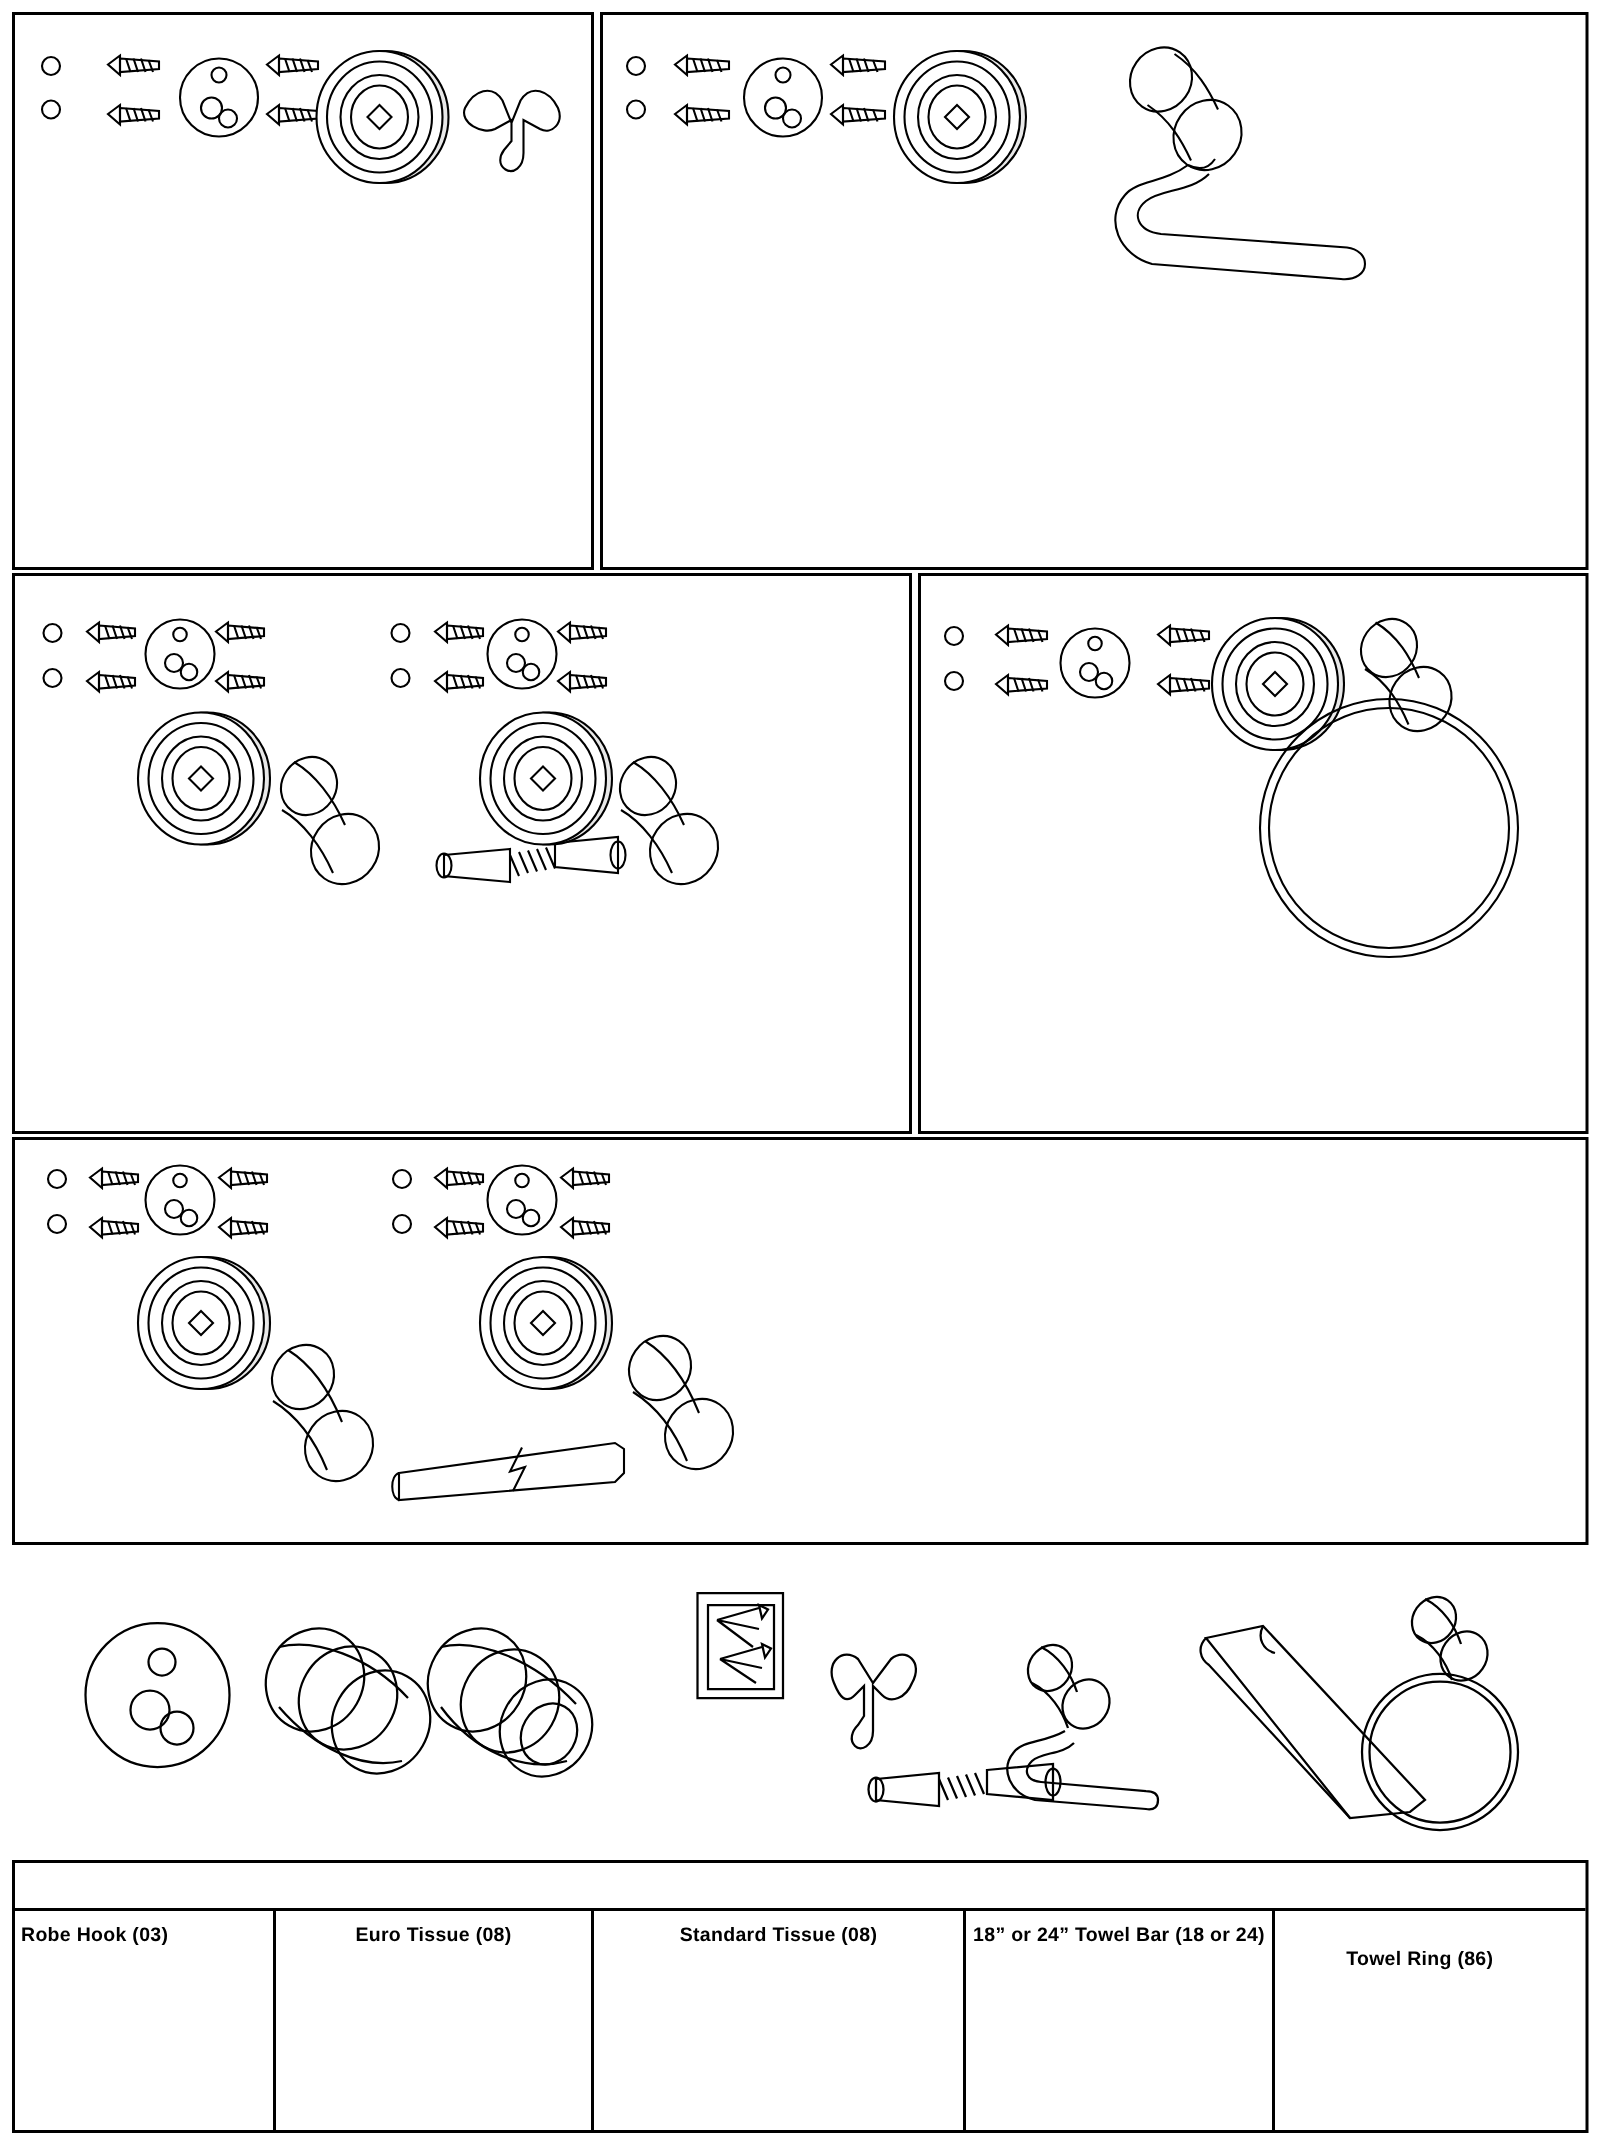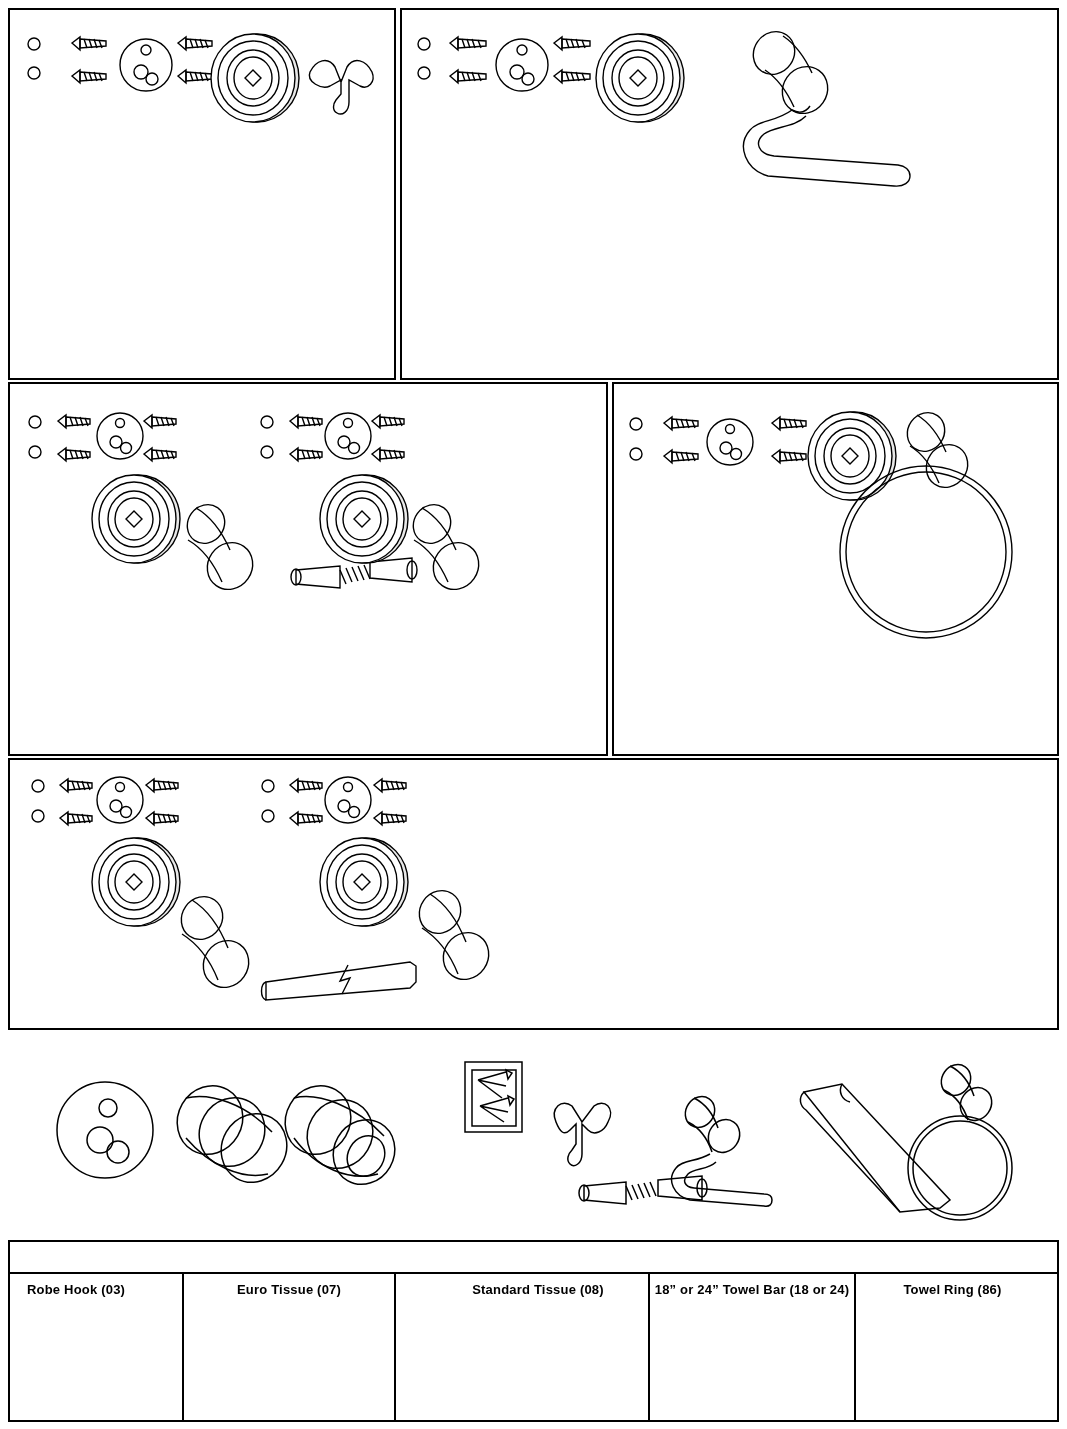--- a/index.html
+++ b/index.html
@@ -14,25 +14,25 @@
   .parts-strip{position:absolute;left:10px;top:1040px;width:1047px;height:185px;}
 
   
   .legend{position:absolute;left:8px;top:1240px;width:1051px;height:182px;border:2px solid #000;box-sizing:border-box;}
   .legend-top{height:32px;border-bottom:2px solid #000;box-sizing:border-box;}
   .legend-cells{display:flex;height:148px;}
   .legend-cell{border-right:2px solid #000;box-sizing:border-box;position:relative;}
   .legend-cell:last-child{border-right:none;}
   .legend-label{font-size:13px;font-weight:bold;letter-spacing:.2px;padding-top:8px;text-align:center;}
   .lc0{width:174px;}
-  .lc0 .legend-label{text-align:left;padding-left:17px;}
+  .lc0 .legend-label{text-align:left;padding-left:4px;}
   .lc1{width:212px;}
-  .lc2{width:222px;margin-left:32px;}
+  .lc2{width:248px;}
   .lc3{width:206px;}
-  .lc4{width:193px;}
+  .lc4{width:193px;margin-top:16px;}
 </style>
 </head>
 <body>
 
 <div class="page">
 
   <div class="panel" style="left:8px;top:8px;width:388px;height:372px;">
     <svg width="384" height="368" viewBox="0 0 384 368">
       <g fill="none" stroke="#000" stroke-width="1.4">
 
@@ -463,21 +463,21 @@
     </svg>
   </div>
 
   <div class="legend">
     <div class="legend-top"></div>
     <div class="legend-cells">
       <div class="legend-cell lc0">
         <div class="legend-label">Robe Hook (03)</div>
       </div>
       <div class="legend-cell lc1">
-        <div class="legend-label">Euro Tissue (07)</div>
+        <div class="legend-label">Euro Tissue (08)</div>
       </div>
       <div class="legend-cell lc2">
         <div class="legend-label">Standard Tissue (08)</div>
       </div>
       <div class="legend-cell lc3">
         <div class="legend-label">18” or 24” Towel Bar (18 or 24)</div>
       </div>
       <div class="legend-cell lc4">
         <div class="legend-label">Towel Ring (86)</div>
       </div>

